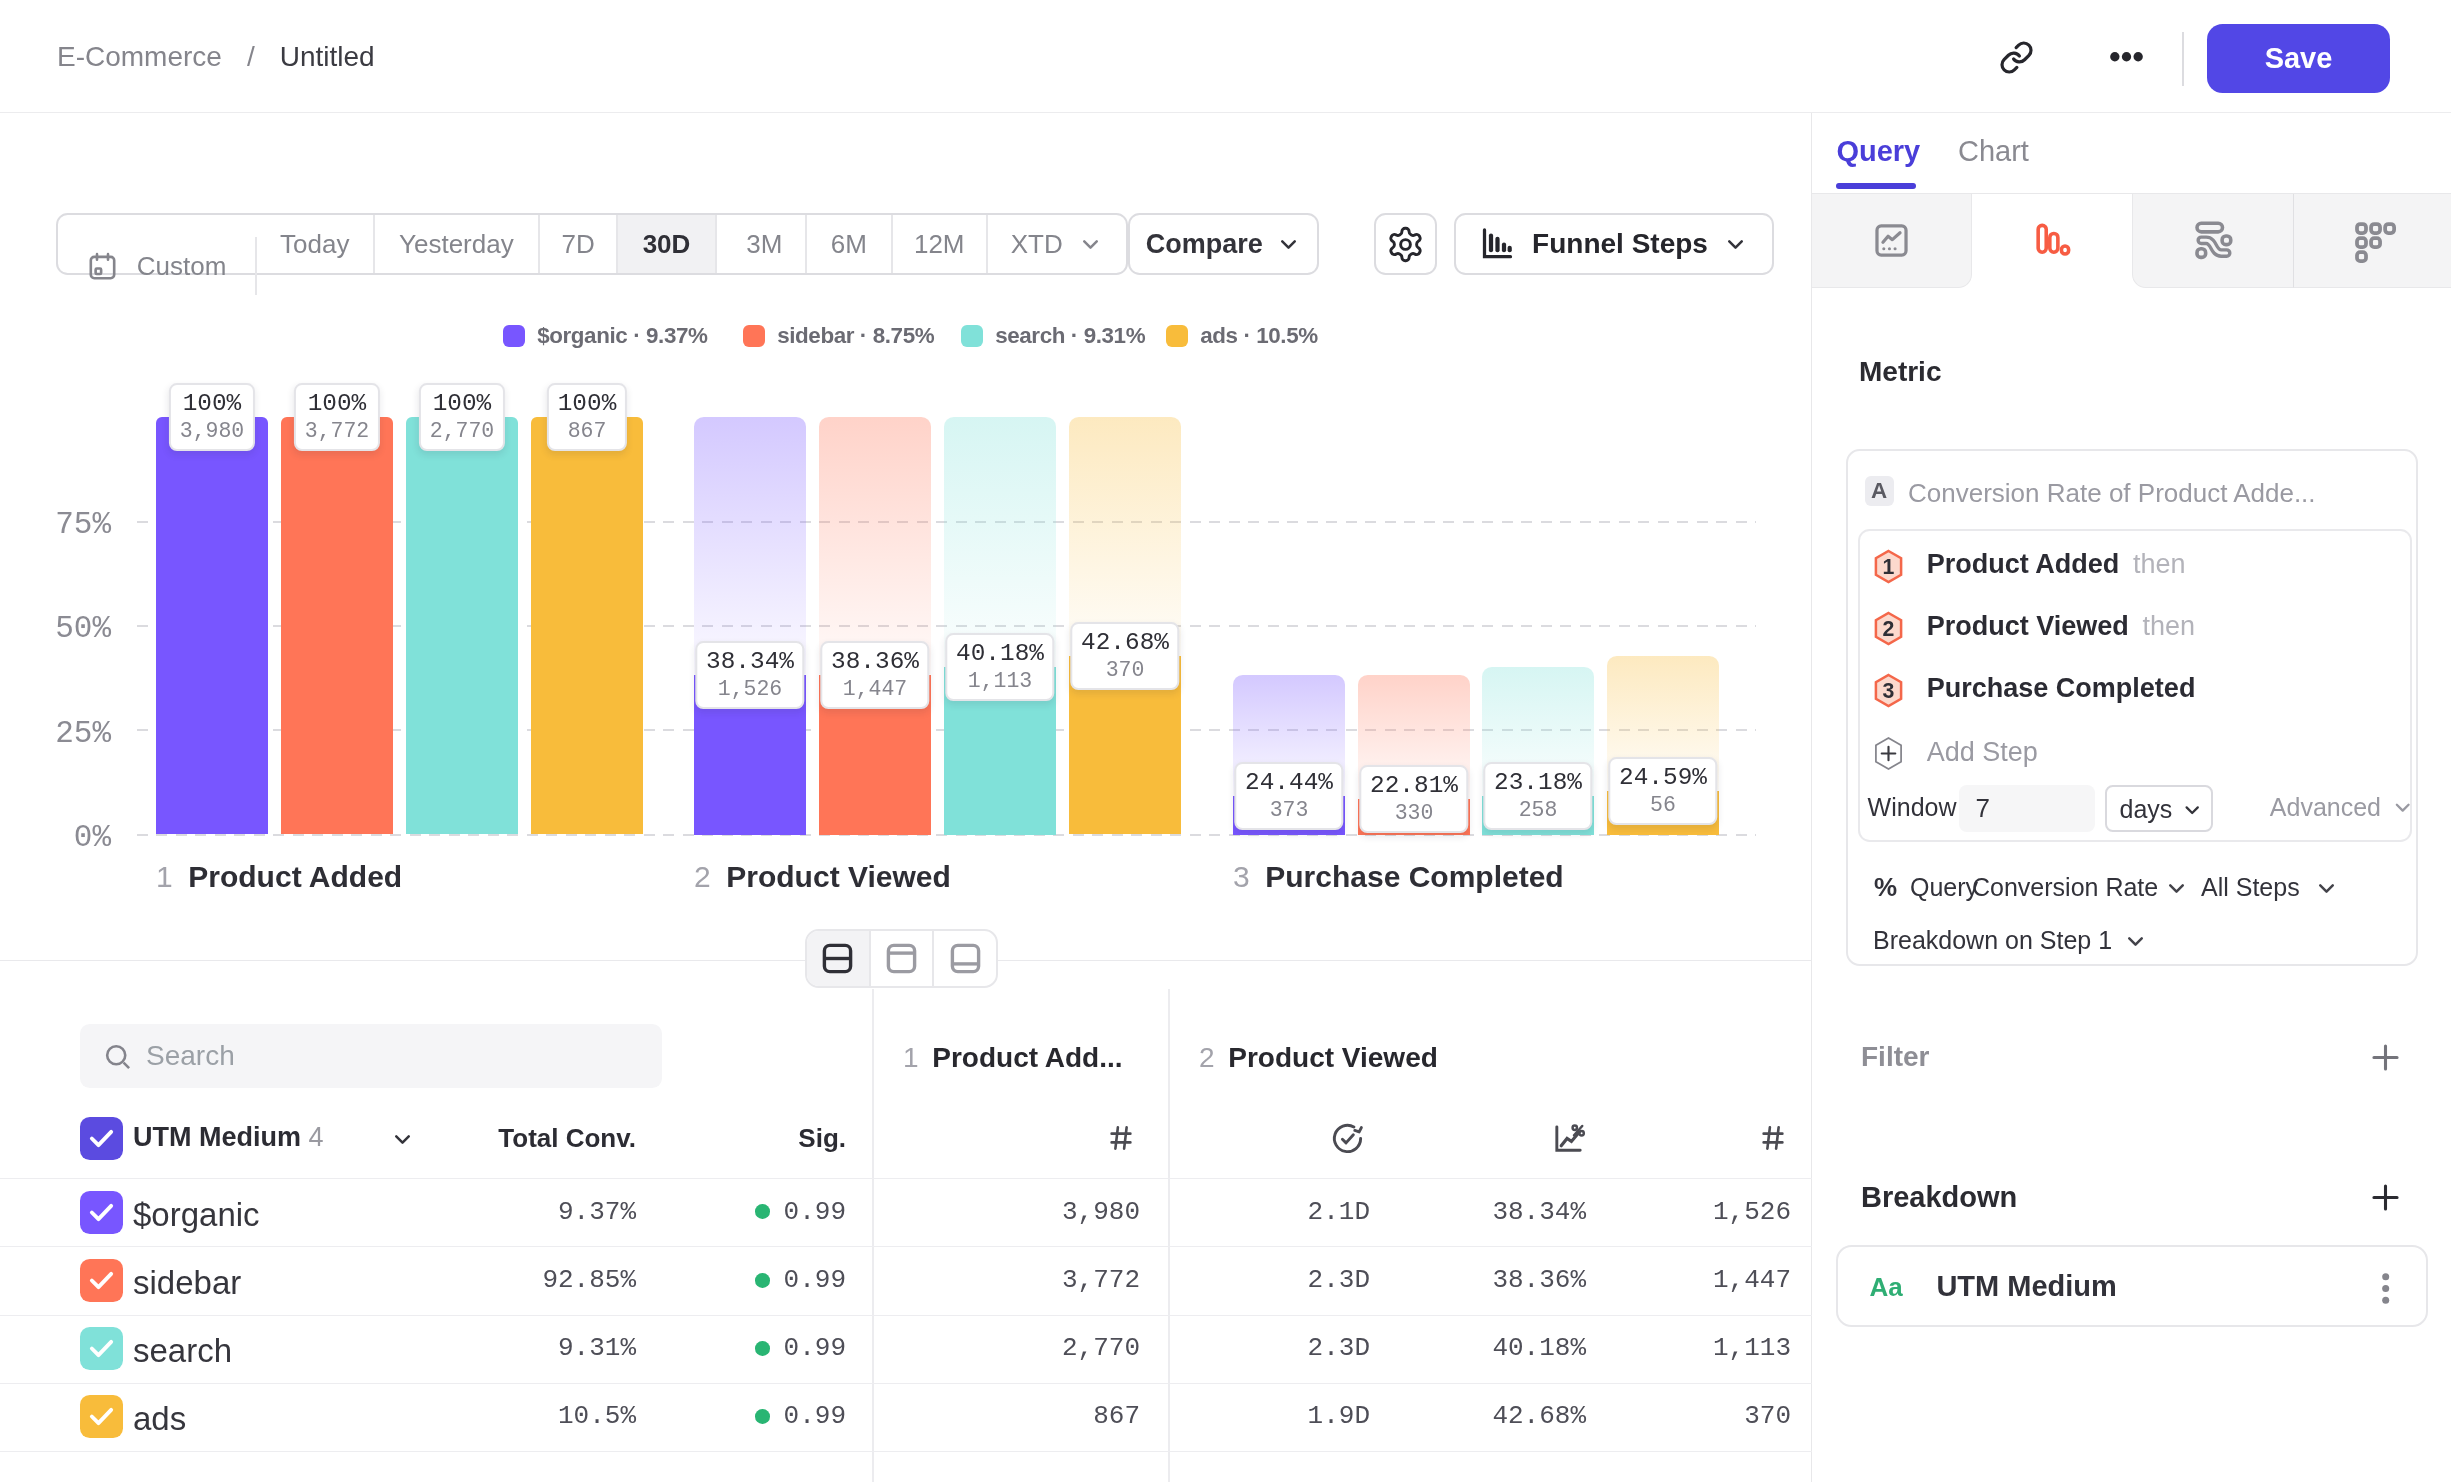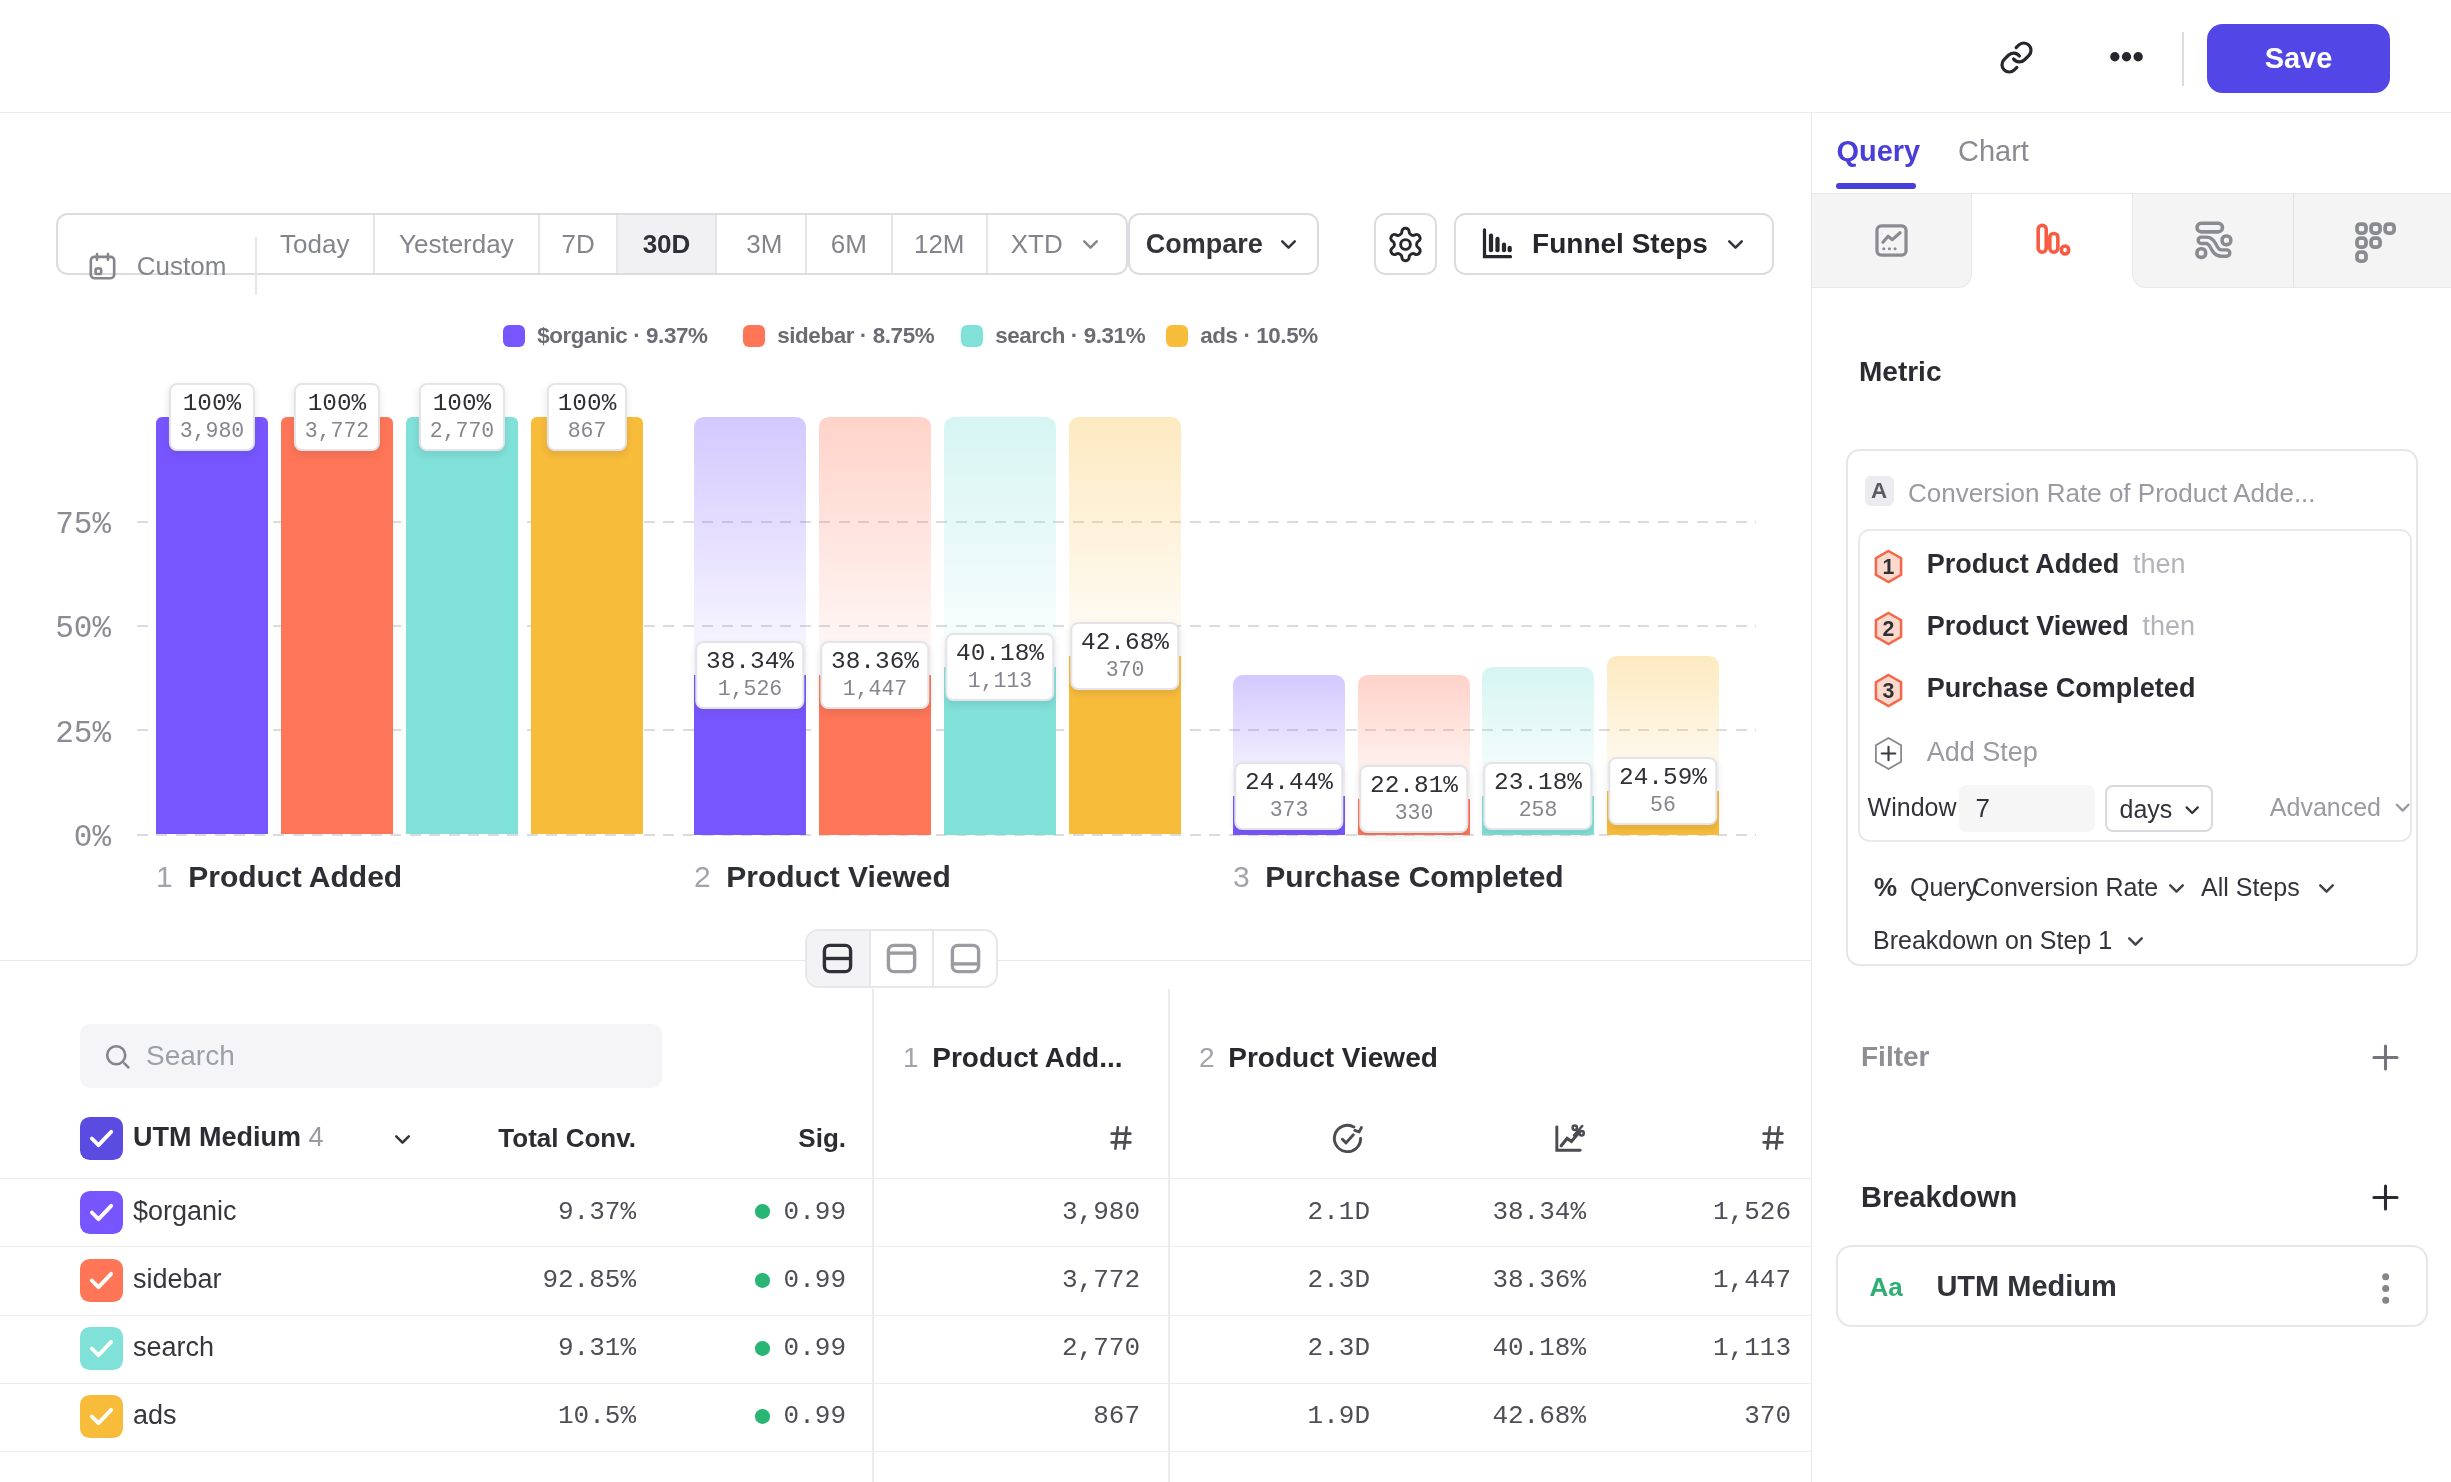--- a/index.html
+++ b/index.html
@@ -55,21 +55,21 @@
   #search { position:absolute; left:80px; top:911px; width:582px; height:64px; background:#f5f5f7; border-radius:9.8px; display:flex; align-items:center; }
   #search span { color:#9ba0a6; font-size:28px; margin-left:23.4px; }
   .vdiv { position:absolute; top:876px; width:2px; height:493px; background:#ececef; }
   .stephead { position:absolute; top:929px; font-size:28px; font-weight:bold; color:#28282e; }
   .stephead .n { color:#a3a3ab; font-weight:normal; margin-right:13.7px; }
   .hrow { position:absolute; height:1px; left:0; width:1812px; background:#ededf0; }
   .cbx { position:absolute; width:43px; height:43px; border-radius:9.8px; }
   .cbx svg { position:absolute; left:6.8px; top:8.8px; }
   .th { position:absolute; font-size:26px; font-weight:bold; color:#2c2c33; }
   .num { position:absolute; font-family:"Liberation Mono",monospace; font-size:26px; color:#4e4e57; text-align:right; }
-  .rowlab { position:absolute; font-size:27px; color:#36363d; }
+  .rowlab { position:absolute; font-size:33px; color:#36363d; }
   .gdot { position:absolute; width:14.6px; height:14.6px; border-radius:50%; background:#29b573; }
 
   
   #rightpane { position:absolute; left:1812px; top:113px; width:640px; height:1369px; background:#fff; }
   #qtab { position:absolute; left:24.4px; top:22.4px; font-size:29px; font-weight:bold; color:#4a3ed9; }
   #ctab { position:absolute; left:146px; top:22.4px; font-size:29px; color:#8a8a91; }
   #qunder { position:absolute; left:24.4px; top:70px; width:80px; height:5.9px; border-radius:2.9px; background:#4a3ed9; }
   #segstrip { position:absolute; left:0; top:80px; width:640px; height:94px; border-top:1px solid #e8e8ea; }
   .segcell { position:absolute; top:0; height:94px; background:#f4f4f5; border-bottom:1px solid #e8e8ea; display:flex; align-items:center; justify-content:center; }
   #seg1 { left:0; width:160px; border-radius:0 0 13.7px 0; border-right:1px solid #e8e8ea; }
@@ -81,20 +81,25 @@
   #mcard { position:absolute; left:34px; top:336px; width:572px; height:517px; border:2px solid #e7e7ea; border-radius:13.7px; background:#fff; }
   #icard { position:absolute; left:9.8px; top:78px; width:554px; height:313px; border:2px solid #e9e9ec; border-radius:11.7px; background:#fff; }
   .abadge { position:absolute; left:16.6px; top:25px; width:29px; height:30px; background:#ececf0; border-radius:5.9px; color:#5a5a62; font-size:22.4px; font-weight:bold; display:flex; align-items:center; justify-content:center; }
   .then { color:#b3b3ba; font-weight:normal; margin-left:13.7px; display:inline-block; }
 </style>
 </head>
 <body>
 <div id="app">
 
   <div id="topbar">
+    <div id="crumb">
+        <span class="c1">E-Commerce</span>
+        <span class="sep">/</span>
+        <span class="c2">Untitled</span>
+      </div>
     <svg class="abs" style="left:1999px;top:40px" width="35" height="35" viewBox="0 0 24 24" fill="none" stroke="#26262c" stroke-width="2.2" stroke-linecap="round" stroke-linejoin="round">
         <path d="M10 13a5 5 0 0 0 7.54.54l3-3a5 5 0 0 0-7.07-7.07l-1.72 1.71"></path>
         <path d="M14 11a5 5 0 0 0-7.54-.54l-3 3a5 5 0 0 0 7.07 7.07l1.71-1.71"></path>
       </svg>
     <svg class="abs" style="left:2109px;top:46px" width="35" height="21.5" viewBox="0 0 36 22">
         <circle cx="6" cy="11" r="4.8" fill="#26262c"></circle>
         <circle cx="18" cy="11" r="4.8" fill="#26262c"></circle>
         <circle cx="30" cy="11" r="4.8" fill="#26262c"></circle>
       </svg>
     <div id="topdiv"></div>

